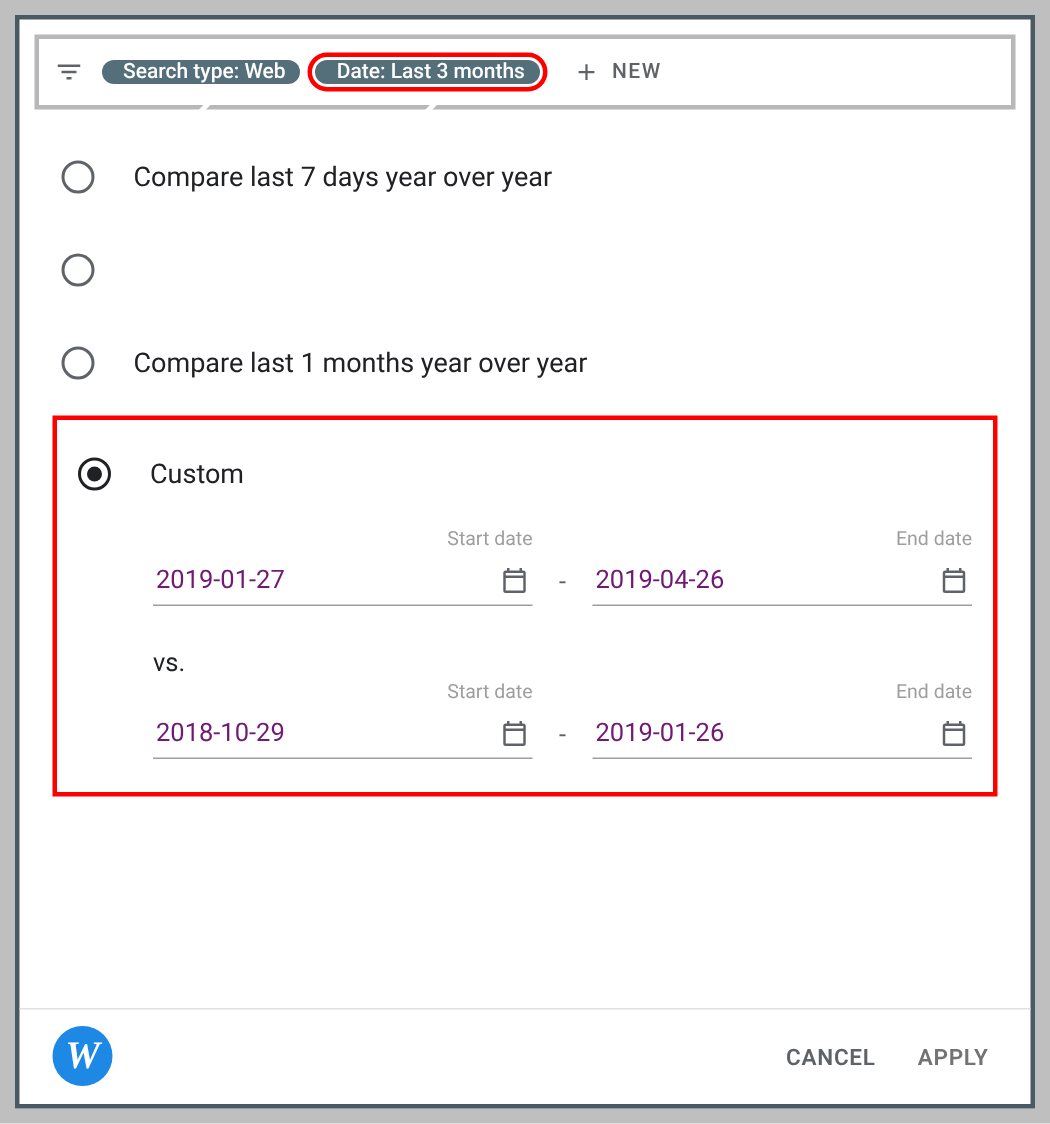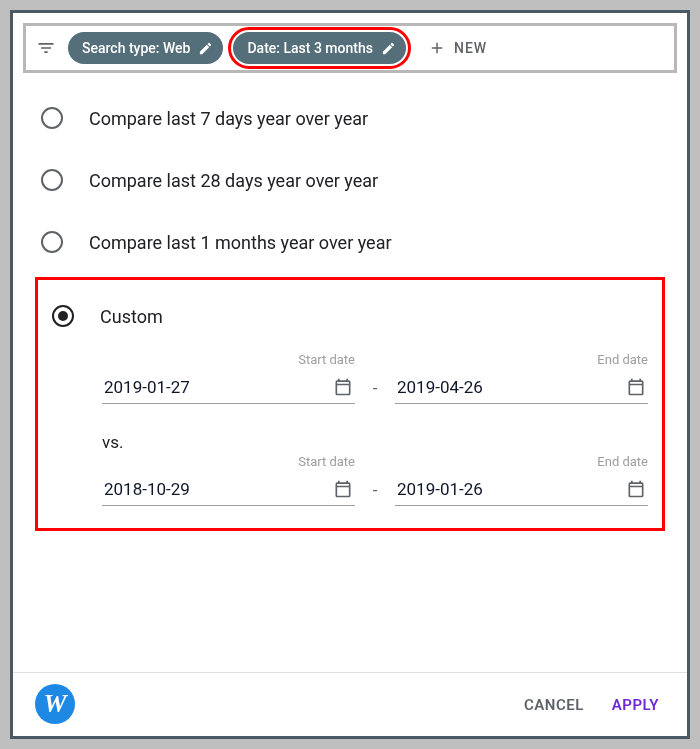--- a/index.html
+++ b/index.html
@@ -27,25 +27,26 @@
     gap: 10px;
   }
   .filter-icon { width: 24px; height: 24px; display:flex; align-items:center; justify-content:center; }
   .chip {
     display: inline-flex;
     align-items: center;
     background: #546e7a;
     color: #fff;
     font-size: 14px;
     font-weight: 500;
-    height: 32px;
+    height: 16px;
     border-radius: 16px;
     padding: 0 10px 0 14px;
     gap: 8px;
     white-space: nowrap;
+    flex-direction: column;
   }
   .chip-hl { outline: 3px solid #ff0000; outline-offset: 2px; }
   .new-btn {
     display: inline-flex;
     align-items: center;
     gap: 8px;
     color: #5f6368;
     font-size: 14px;
     letter-spacing: 1px;
     font-weight: 500;
@@ -91,36 +92,36 @@
   }
   .date-field { flex: 1; }
   .date-field .lbl { font-size: 13px; color: #9e9e9e; margin-bottom: 6px; text-align: right; }
   .date-input {
     display: flex;
     align-items: center;
     justify-content: space-between;
     border-bottom: 1.5px solid #9e9e9e;
     padding: 4px 2px 6px 2px;
   }
-  .date-input .val { font-size: 17px; color: #0f172a; }
+  .date-input .val { font-size: 17px; color: #701a75; }
   .dash { width: 16px; text-align:center; font-size: 17px; color: #5f6368; padding-bottom: 6px; }
   .vs-row { padding-left: 50px; margin-top: 28px; font-size: 17px; color: #202124; }
   .footer {
     position: absolute;
     bottom: 0; left: 0; right: 0;
     border-top: 1px solid #e0e0e0;
     height: 64px;
     display: flex;
     align-items: center;
     justify-content: flex-end;
     gap: 28px;
     padding: 0 28px;
   }
   .footer .btn { font-size: 15px; font-weight: 600; letter-spacing: 0.5px; color: #5f6368; }
-  .footer .btn.apply { color: #6d28d9; }
+  .footer .btn.apply { color: #737373; }
   .logo {
     position: absolute;
     left: 22px; bottom: 12px;
     display: flex;
     align-items: center;
     gap: 0;
   }
   .logo-circle {
     width: 40px; height: 40px;
     border-radius: 50%;
@@ -174,21 +175,20 @@
     </span>
   </div>
 
   <div class="options">
     <div class="opt-row">
       <span class="radio"></span>
       <span class="opt-label">Compare last 7 days year over year</span>
     </div>
     <div class="opt-row">
       <span class="radio"></span>
-      <span class="opt-label">Compare last 28 days year over year</span>
     </div>
     <div class="opt-row">
       <span class="radio"></span>
       <span class="opt-label">Compare last 1 months year over year</span>
     </div>
   </div>
 
   <div class="custom-block">
     <div class="opt-row">
       <span class="radio checked"></span>

